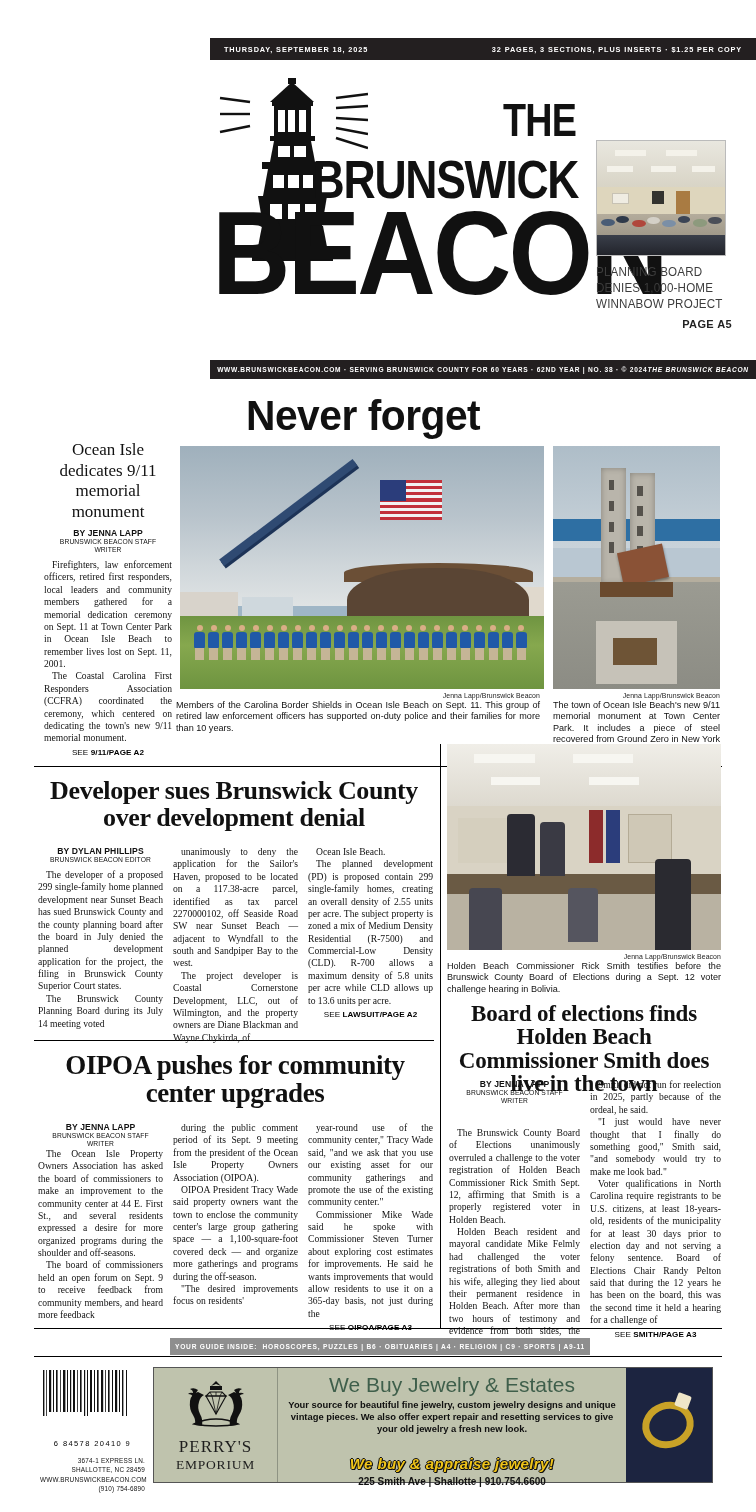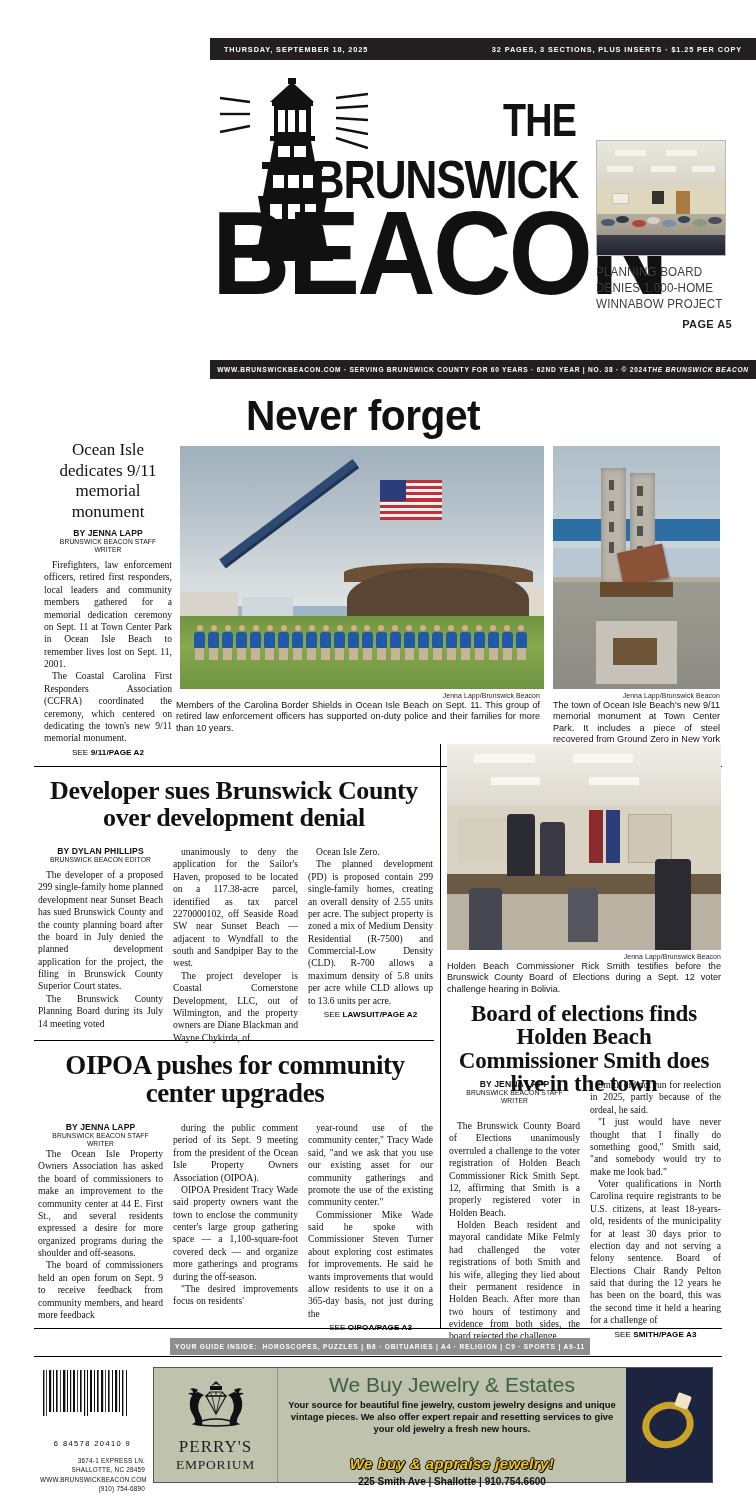--- a/index.html
+++ b/index.html
@@ -568,21 +568,21 @@
         <p>The developer of a proposed 299 single-family home planned development near Sunset Beach has sued Brunswick County and the county planning board after the board in July denied the planned development application for the project, the filing in Brunswick County Superior Court states.</p>
         <p>The Brunswick County Planning Board during its July 14 meeting voted</p>
       </div>
     </div>
     <div class="c body-col">
       <p>unanimously to deny the application for the Sailor's Haven, proposed to be located on a 117.38-acre parcel, identified as tax parcel 2270000102, off Seaside Road SW near Sunset Beach — adjacent to Wyndfall to the south and Sandpiper Bay to the west.</p>
       <p>The project developer is Coastal Cornerstone Development, LLC, out of Wilmington, and the property owners are Diane Blackman and Wayne Chykirda, of</p>
     </div>
     <div class="c">
       <div class="body-col">
-        <p>Ocean Isle Zero.</p>
+        <p>Ocean Isle Beach.</p>
         <p>The planned development (PD) is proposed contain 299 single-family homes, creating an overall density of 2.55 units per acre. The subject property is zoned a mix of Medium Density Residential (R-7500) and Commercial-Low Density (CLD). R-700 allows a maximum density of 5.8 units per acre while CLD allows up to 13.6 units per acre.</p>
       </div>
       <div class="jump">
         <span>SEE </span><b>LAWSUIT/PAGE A2</b>
       </div>
     </div>
   </div>
 
   <div class="photo-council">
     <div class="cc-ceiling"></div>
@@ -607,21 +607,21 @@
   <div class="cap-council">
     <div class="credit">Jenna Lapp/Brunswick Beacon</div>
     <div class="caption">Holden Beach Commissioner Rick Smith testifies before the Brunswick County Board of Elections during a Sept. 12 voter challenge hearing in Bolivia.</div>
   </div>
 
   <div class="hl-serif elect-head">Board of elections finds Holden Beach Commissioner Smith does live in the town</div>
   <div class="elect-cols">
     <div class="c">
       <div class="byline">BY JENNA LAPP</div>
       <div class="byline-sub">BRUNSWICK BEACON STAFF WRITER</div>
-      <div class="body-col" style="margin-top:15px;">
+      <div class="body-col" style="margin-top:22px;">
         <p>The Brunswick County Board of Elections unanimously overruled a challenge to the voter registration of Holden Beach Commissioner Rick Smith Sept. 12, affirming that Smith is a properly registered voter in Holden Beach.</p>
         <p>Holden Beach resident and mayoral candidate Mike Felmly had challenged the voter registrations of both Smith and his wife, alleging they lied about their permanent residence in Holden Beach. After more than two hours of testimony and evidence from both sides, the board rejected the challenge.</p>
       </div>
     </div>
     <div class="c">
       <div class="body-col">
         <p>Smith did not run for reelection in 2025, partly because of the ordeal, he said.</p>
         <p>"I just would have never thought that I finally do something good," Smith said, "and somebody would try to make me look bad."</p>
         <p>Voter qualifications in North Carolina require registrants to be U.S. citizens, at least 18-years-old, residents of the municipality for at least 30 days prior to election day and not serving a felony sentence. Board of Elections Chair Randy Pelton said that during the 12 years he has been on the board, this was the second time it held a hearing for a challenge of</p>
       </div>
@@ -720,21 +720,21 @@
           <path d="M58 14 q7 2 8 9 q1 8 -3 14 q-3 5 -2 10 l-7 1 q-1 -7 2 -12 q3 -6 1 -12 q-1 -5 -5 -7 z"></path>
           <path d="M58 12 q4 -3 8 -1 q-3 1 -3 4 q3 -1 5 1 q-4 0 -5 3 z"></path>
           <path d="M18 46 q10 -5 22 -5 q12 0 22 5 q-10 2 -22 2 q-12 0 -22 -2 z" fill="none" stroke="#111" stroke-width="1.4"></path>
         </g>
       </svg>
       <div class="perrys">PERRY'S</div>
       <div class="emporium">EMPORIUM</div>
     </div>
     <div class="ad-body">
       <div class="ad-h1">We Buy Jewelry &amp; Estates</div>
-      <div class="ad-p">Your source for beautiful fine jewelry, custom jewelry designs and unique vintage pieces. We also offer expert repair and resetting services to give your old jewelry a fresh new hours.</div>
+      <div class="ad-p">Your source for beautiful fine jewelry, custom jewelry designs and unique vintage pieces. We also offer expert repair and resetting services to give your old jewelry a fresh new look.</div>
       <div class="ad-tag">We buy &amp; appraise jewelry!</div>
       <div class="ad-addr">225 Smith Ave | Shallotte | 910.754.6600</div>
     </div>
     <div class="ad-img">
       <div class="ring"></div>
       <div class="gem"></div>
     </div>
   </div>
 
 </div>

